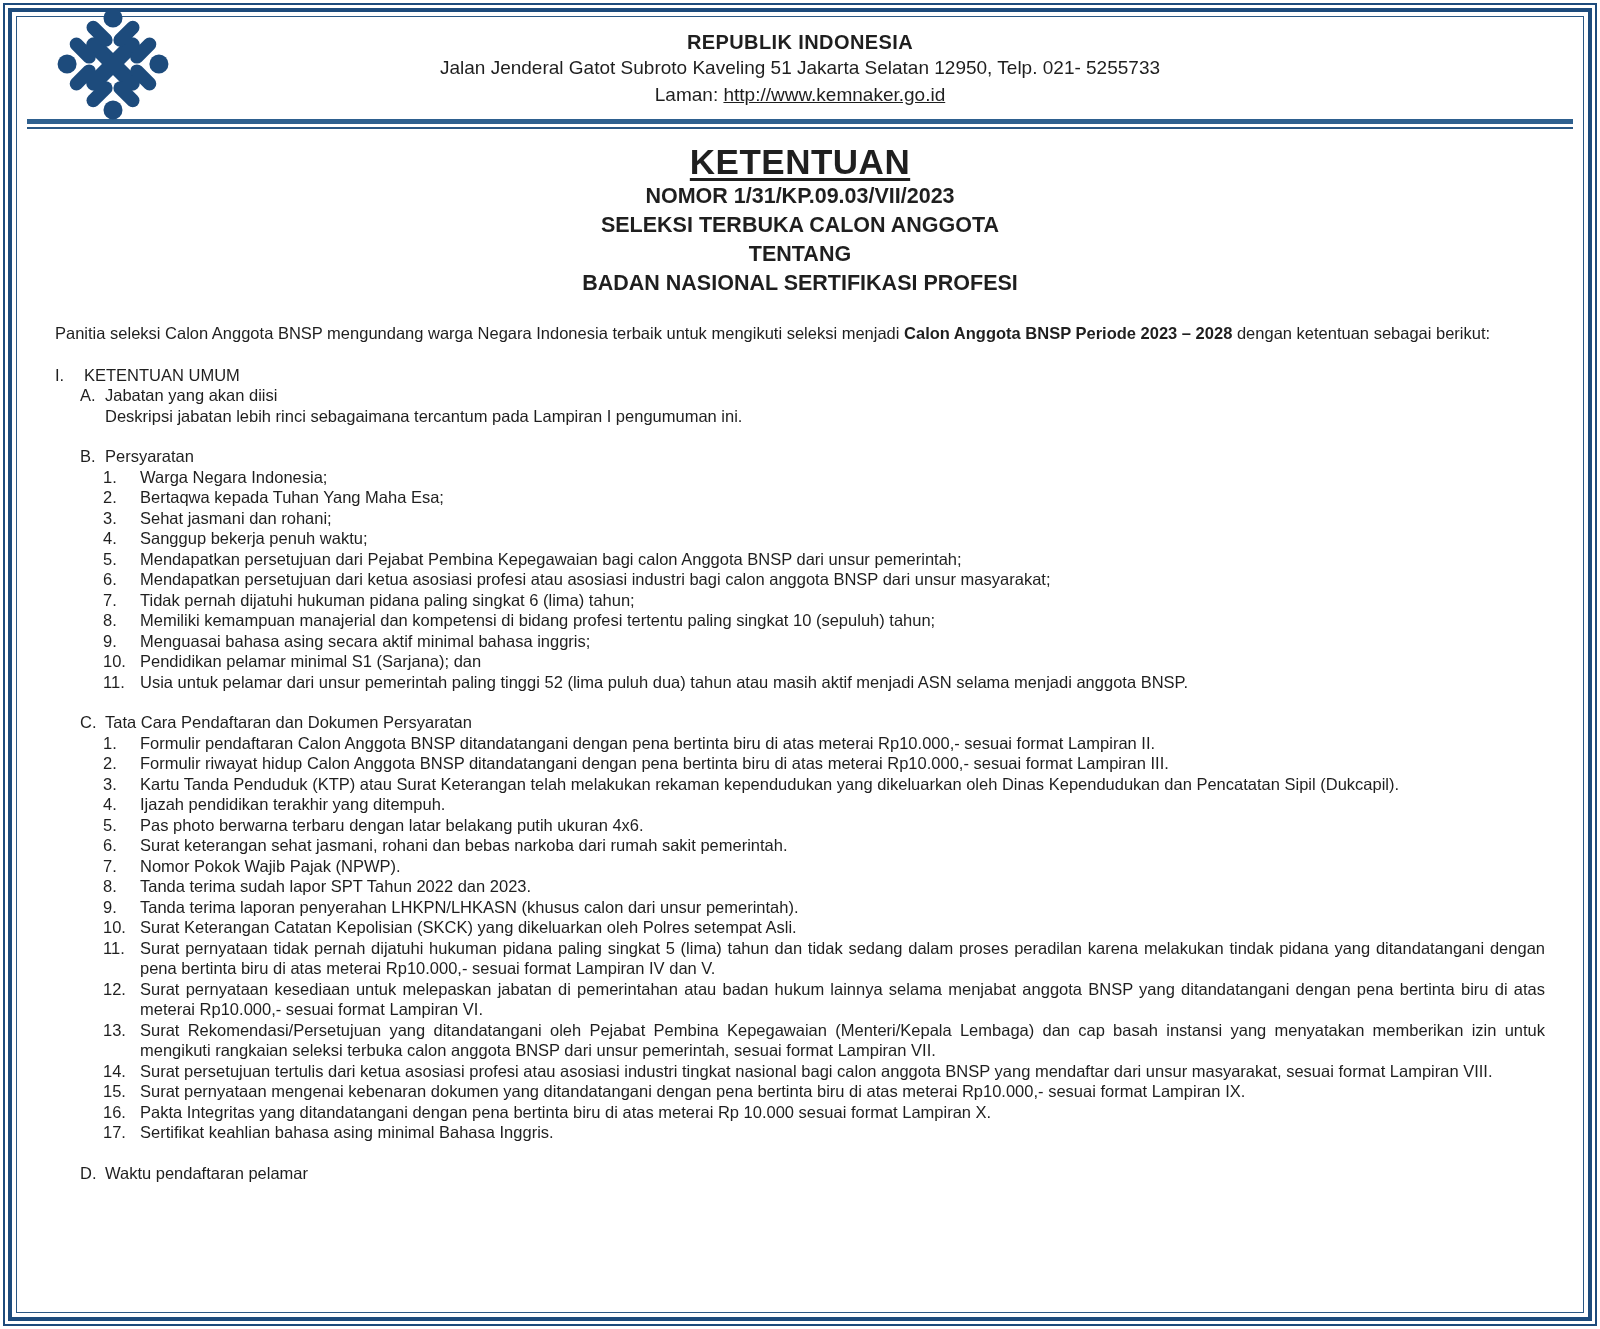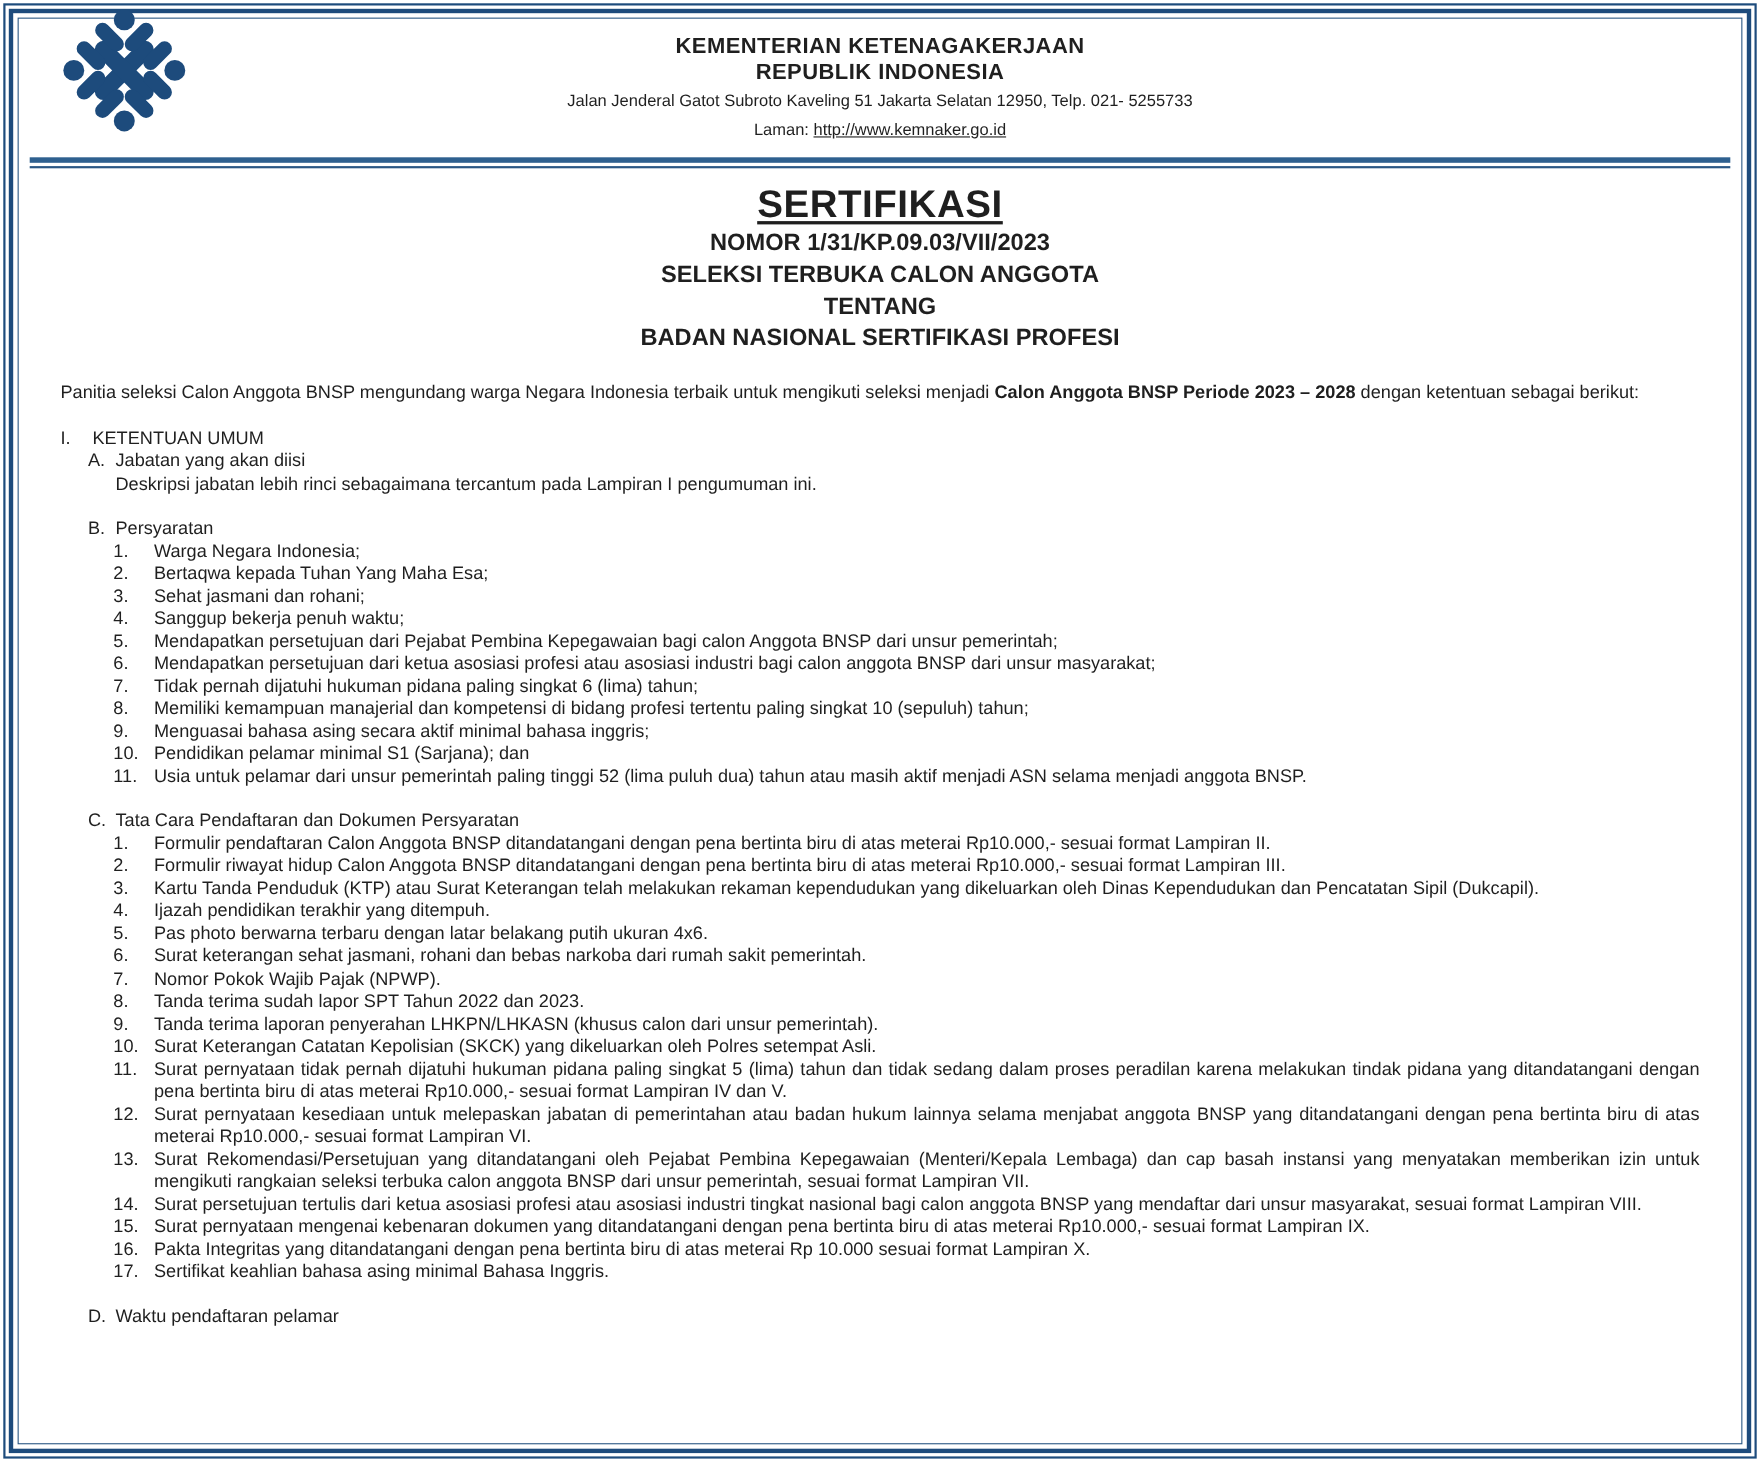--- a/index.html
+++ b/index.html
@@ -21,21 +21,21 @@
     position:absolute; left:0; top:0;
     width:1600px;
     padding:0 55px;
     box-sizing:border-box;
   }
 
   
   .header { position:relative; padding-top:30px; text-align:center; }
   .logo { position:absolute; left:2px; top:8px; width:112px; height:112px; }
   .h-bold { font-size:20px; font-weight:bold; line-height:24px; letter-spacing:0.4px; }
-  .h-reg  { font-size:15px; line-height:27px; }
+  .h-reg  { font-size:19px; line-height:27px; }
   .h-url  { text-decoration:underline; }
 
   .rule {
     margin:11px -28px 0;
     height:3px;
     border-top:5px solid #2e608f;
     border-bottom:2px solid #2a5784;
   }
 
   
@@ -98,30 +98,29 @@
           <rect x="56" y="9" width="12" height="28" rx="6" transform="rotate(45 62 23)"></rect>
           <rect x="71" y="24" width="12" height="28" rx="6" transform="rotate(45 77 38)"></rect>
 
           <rect x="17" y="48" width="12" height="28" rx="6" transform="rotate(45 23 62)"></rect>
           <rect x="32" y="63" width="12" height="28" rx="6" transform="rotate(45 38 77)"></rect>
 
           <rect x="71" y="48" width="12" height="28" rx="6" transform="rotate(-45 77 62)"></rect>
           <rect x="56" y="63" width="12" height="28" rx="6" transform="rotate(-45 62 77)"></rect>
         </g>
       </svg>
-      <div class="h-bold">KEMENTERIAN KETENAGAKERJAAN</div>
       <div class="h-bold">REPUBLIK INDONESIA</div>
       <div class="h-reg">Jalan Jenderal Gatot Subroto Kaveling 51 Jakarta Selatan 12950, Telp. 021- 5255733</div>
       <div class="h-reg"><span>Laman: </span><span class="h-url">http://www.kemnaker.go.id</span></div>
     </div>
 
     <div class="rule"></div>
 
     <div class="title-block">
-      <div><span class="main-title">SERTIFIKASI</span></div>
+      <div><span class="main-title">KETENTUAN</span></div>
       <div>
 
           <div class="subtitle-line">NOMOR 1/31/KP.09.03/VII/2023</div>
 
           <div class="subtitle-line">SELEKSI TERBUKA CALON ANGGOTA</div>
 
           <div class="subtitle-line">TENTANG</div>
 
           <div class="subtitle-line">BADAN NASIONAL SERTIFIKASI PROFESI</div>
 

